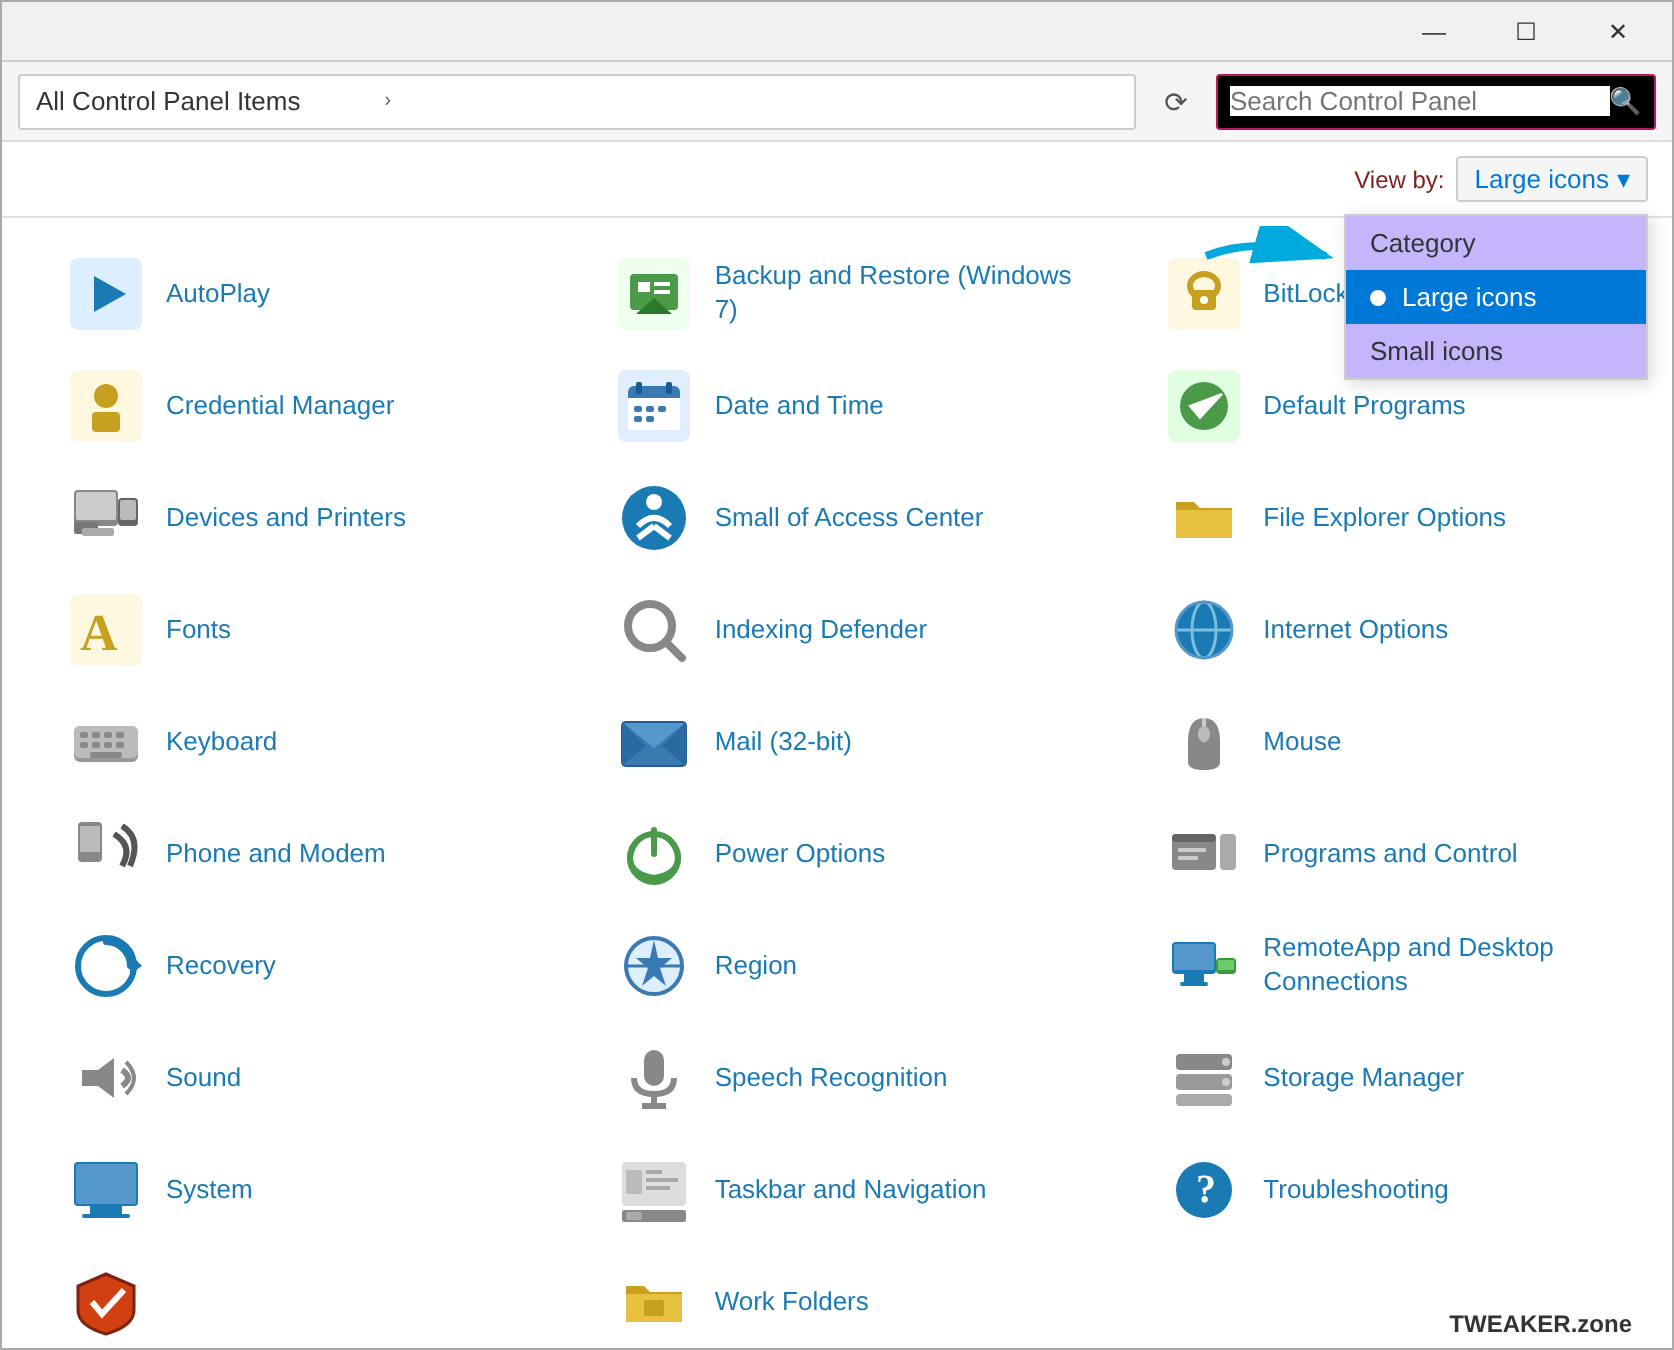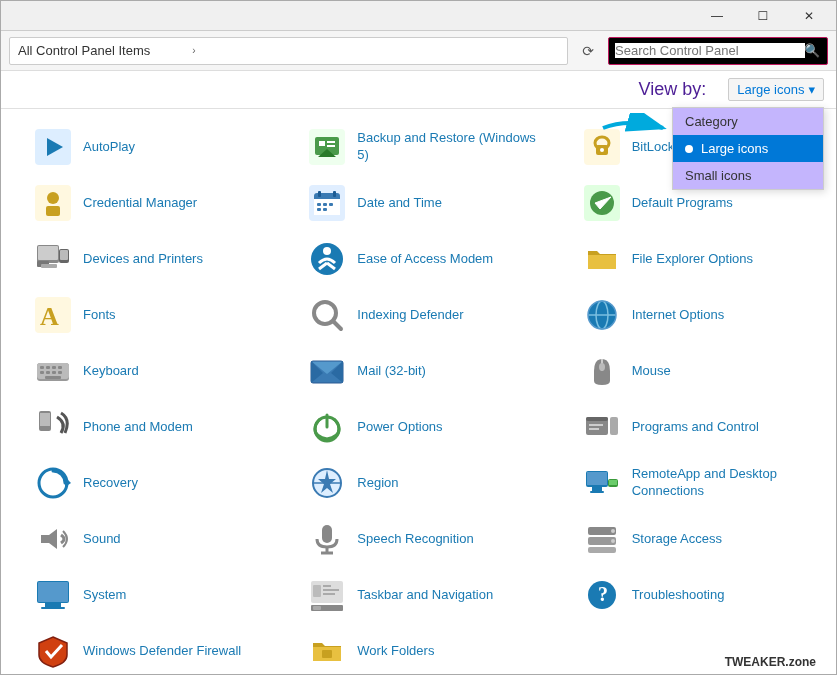--- a/index.html
+++ b/index.html
@@ -101,23 +101,23 @@
       height: 38px;
       display: flex;
       align-items: center;
       justify-content: flex-end;
       padding: 0 12px;
       border-bottom: 1px solid #e0e0e0;
       background: #fff;
       position: relative;
     }
     .viewby-label {
-      color: #4c1d95;
-      font-size: 18px;
-      margin-right: 22px;
+      color: #7f1d1d;
+      font-size: 12px;
+      margin-right: 6px;
     }
     .viewby-btn {
       display: flex;
       align-items: center;
       gap: 4px;
       padding: 3px 8px;
       border: 1px solid #ccc;
       border-radius: 2px;
       background: #f5f5f5;
       cursor: pointer;
@@ -273,21 +273,21 @@
       <div class="cp-item-icon">
         <svg width="36" height="36" viewBox="0 0 36 36">
           <rect width="36" height="36" rx="4" fill="#eeffee"></rect>
           <rect x="6" y="8" width="24" height="18" rx="2" fill="#4a9a4a"></rect>
           <rect x="10" y="12" width="6" height="5" fill="#fff"></rect>
           <rect x="18" y="12" width="8" height="2" fill="#fff"></rect>
           <rect x="18" y="16" width="8" height="2" fill="#fff"></rect>
           <polygon points="9,28 18,20 27,28" fill="#2a7a2a"></polygon>
         </svg>
       </div>
-      <span class="cp-item-label">Backup and Restore (Windows 5)</span>
+      <span class="cp-item-label">Backup and Restore (Windows 7)</span>
     </div>
 
     <div class="cp-item">
       <div class="cp-item-icon">
         <svg width="36" height="36" viewBox="0 0 36 36">
           <rect width="36" height="36" rx="4" fill="#fff8e0"></rect>
           <ellipse cx="18" cy="14" rx="7" ry="6" fill="none" stroke="#c8a020" stroke-width="3"></ellipse>
           <rect x="12" y="16" width="12" height="10" rx="2" fill="#c8a020"></rect>
           <circle cx="18" cy="21" r="2" fill="#fff"></circle>
         </svg>
@@ -352,21 +352,21 @@
     <div class="cp-item">
       <div class="cp-item-icon">
         <svg width="36" height="36" viewBox="0 0 36 36">
           <circle cx="18" cy="18" r="16" fill="#1a7ab3"></circle>
           <circle cx="18" cy="10" r="4" fill="#fff"></circle>
           <path d="M10,22 Q18,14 26,22" stroke="#fff" stroke-width="3" fill="none"></path>
           <line x1="10" y1="28" x2="18" y2="22" stroke="#fff" stroke-width="3"></line>
           <line x1="26" y1="28" x2="18" y2="22" stroke="#fff" stroke-width="3"></line>
         </svg>
       </div>
-      <span class="cp-item-label">Ease of Access Modem</span>
+      <span class="cp-item-label">Small of Access Center</span>
     </div>
 
     <div class="cp-item">
       <div class="cp-item-icon">
         <svg width="36" height="36" viewBox="0 0 36 36">
           <path d="M4,10 L4,28 L32,28 L32,13 L16,13 L13,10 Z" fill="#c8a020"></path>
           <path d="M4,14 L32,14 L32,28 L4,28 Z" fill="#e8c040"></path>
         </svg>
       </div>
       <span class="cp-item-label">File Explorer Options</span>
@@ -548,21 +548,21 @@
     <div class="cp-item">
       <div class="cp-item-icon">
         <svg width="36" height="36" viewBox="0 0 36 36">
           <rect x="4" y="6" width="28" height="8" rx="2" fill="#888"></rect>
           <rect x="4" y="16" width="28" height="8" rx="2" fill="#999"></rect>
           <rect x="4" y="26" width="28" height="6" rx="2" fill="#aaa"></rect>
           <circle cx="29" cy="10" r="2" fill="#ccc"></circle>
           <circle cx="29" cy="20" r="2" fill="#ccc"></circle>
         </svg>
       </div>
-      <span class="cp-item-label">Storage Access</span>
+      <span class="cp-item-label">Storage Manager</span>
     </div>
 
     <div class="cp-item">
       <div class="cp-item-icon">
         <svg width="36" height="36" viewBox="0 0 36 36">
           <rect x="2" y="4" width="32" height="22" rx="2" fill="#1a7ab3"></rect>
           <rect x="3" y="5" width="30" height="20" rx="1" fill="#5599cc"></rect>
           <rect x="10" y="26" width="16" height="4" fill="#1a7ab3"></rect>
           <rect x="6" y="30" width="24" height="2" rx="1" fill="#1a7ab3"></rect>
         </svg>
@@ -596,21 +596,20 @@
     </div>
 
     <div class="cp-item">
       <div class="cp-item-icon">
         <svg width="36" height="36" viewBox="0 0 36 36">
           <path d="M18,4 L32,10 L32,22 Q32,30 18,34 Q4,30 4,22 L4,10 Z" fill="#d04010"></path>
           <path d="M18,4 L32,10 L32,22 Q32,30 18,34 Q4,30 4,22 L4,10 Z" fill="none" stroke="#802010" stroke-width="1.5"></path>
           <path d="M11,18 L16,24 L27,12" stroke="#fff" stroke-width="3" fill="none"></path>
         </svg>
       </div>
-      <span class="cp-item-label">Windows Defender Firewall</span>
     </div>
 
     <div class="cp-item">
       <div class="cp-item-icon">
         <svg width="36" height="36" viewBox="0 0 36 36">
           <path d="M4,10 L4,28 L32,28 L32,13 L16,13 L13,10 Z" fill="#c8a020"></path>
           <path d="M4,14 L32,14 L32,28 L4,28 Z" fill="#e8c040"></path>
           <rect x="13" y="17" width="10" height="8" rx="1" fill="#c8a020"></rect>
         </svg>
       </div>

